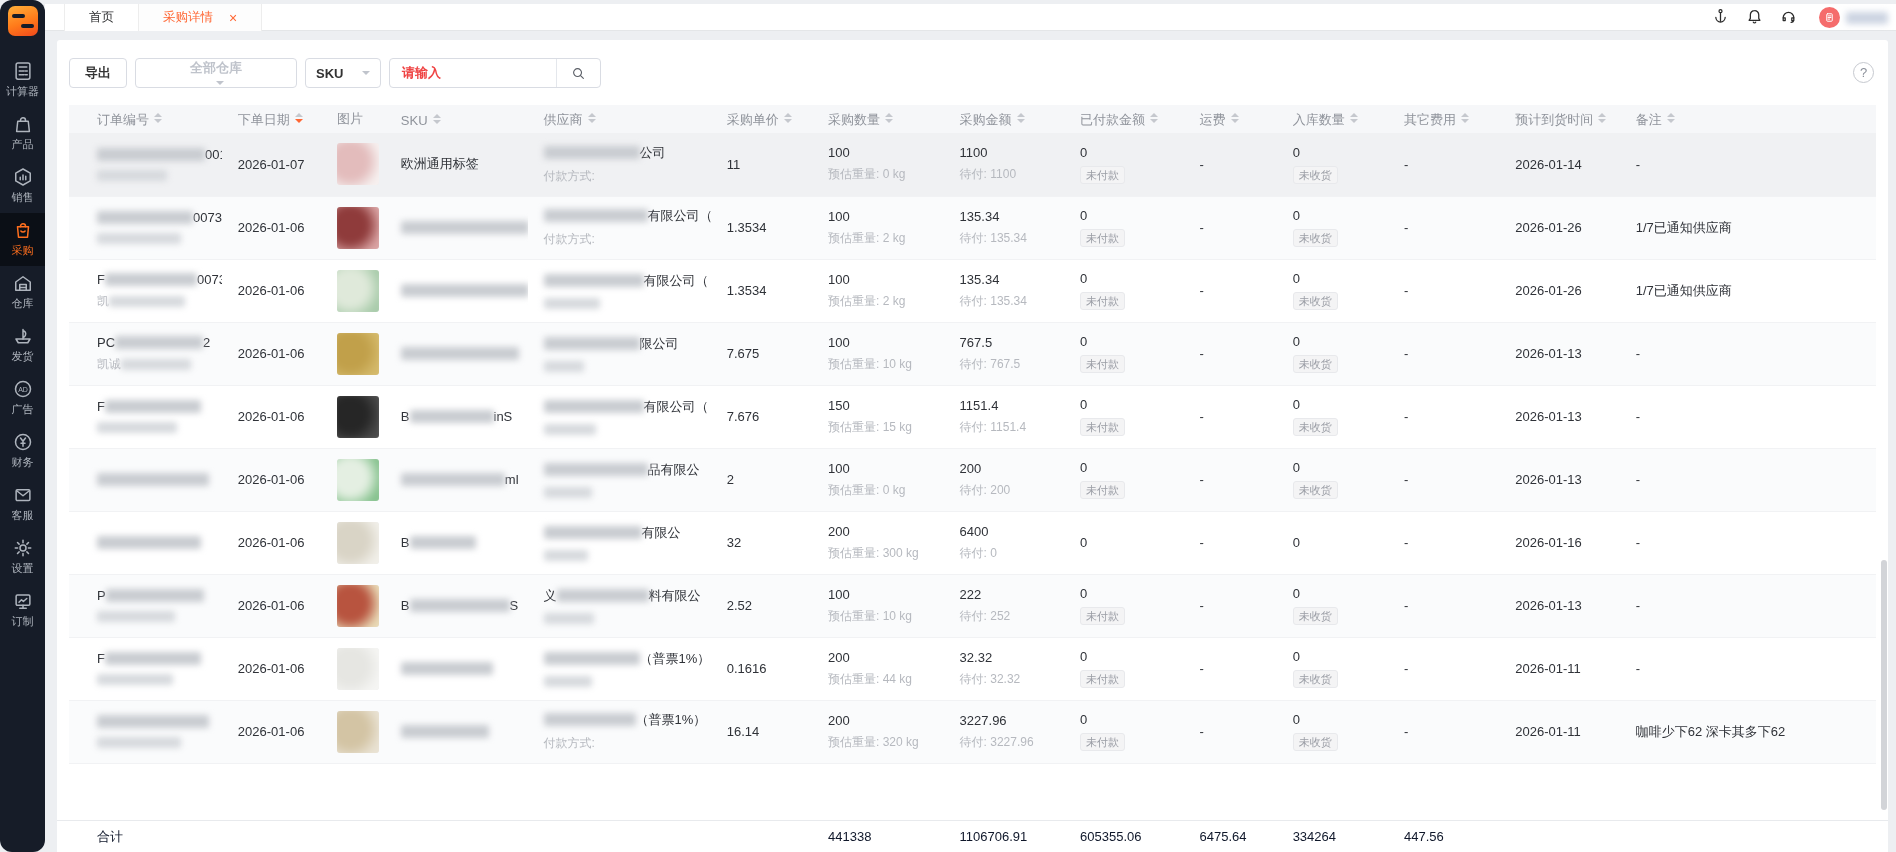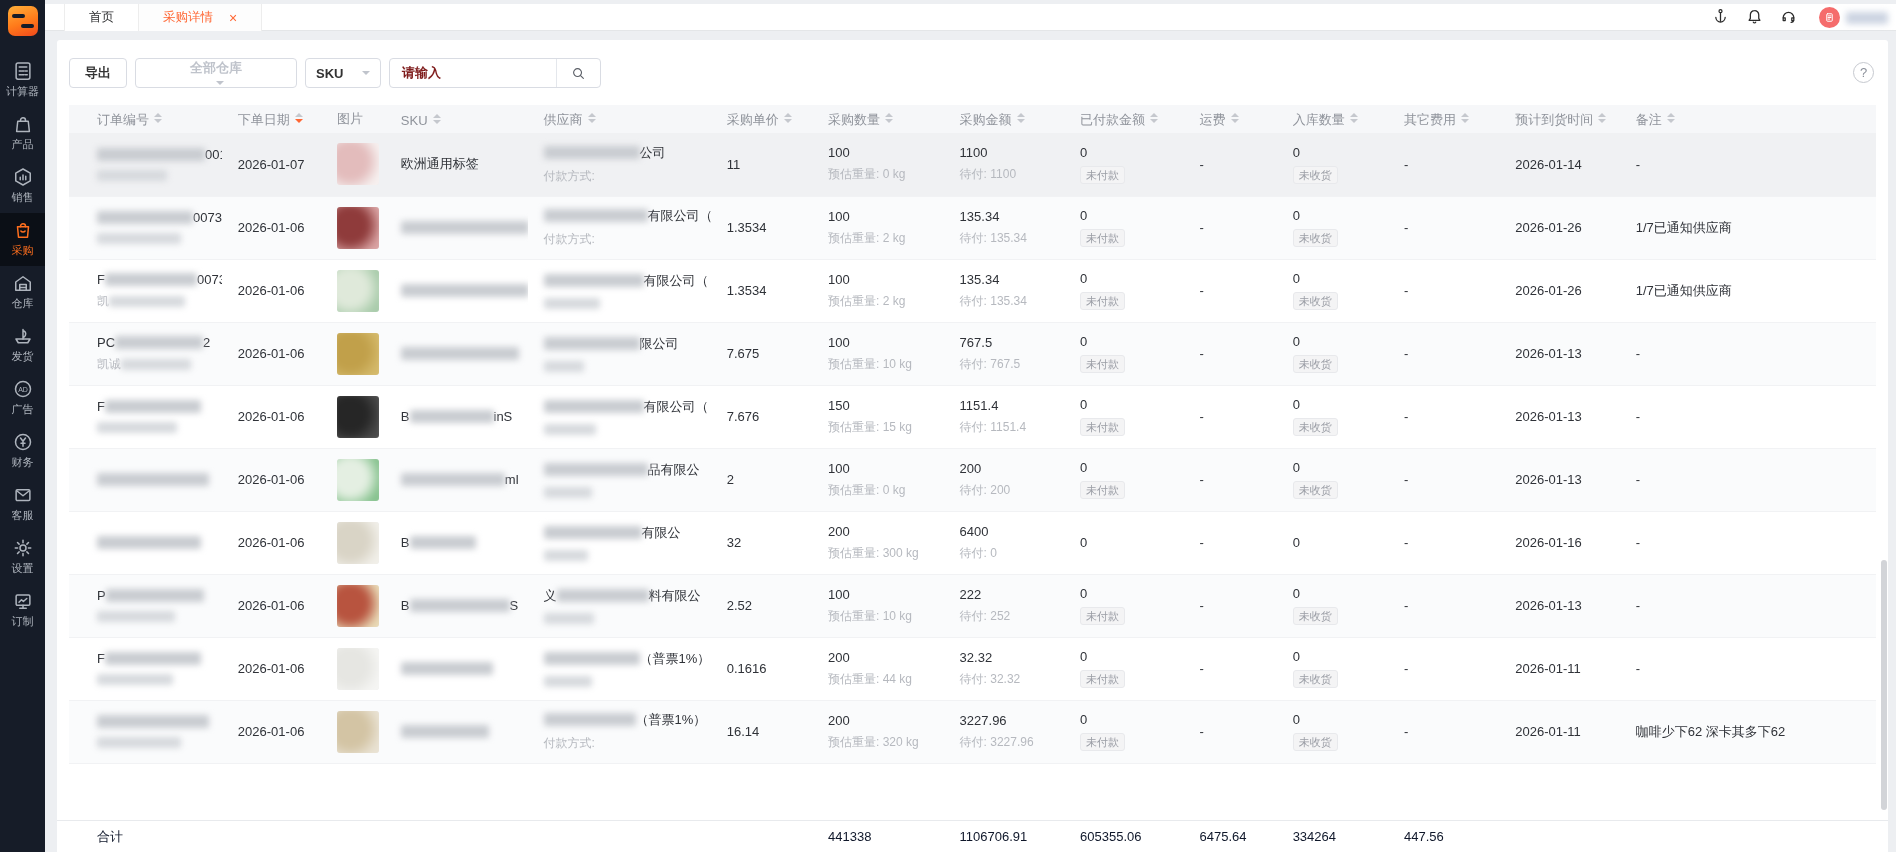--- a/index.html
+++ b/index.html
@@ -3,21 +3,21 @@
 <meta charset="utf-8">
 <style>
   * { box-sizing: border-box; }
   html,body { margin:0; padding:0; }
   body {
     width:1896px; height:852px; overflow:hidden;
     font-family:"Liberation Sans","DejaVu Sans",sans-serif;
     background:#edeff2; color:#2f3238; font-size:13px;
   }
   
-  .sidebar { position:absolute; left:0; top:0; bottom:0; width:45px; background:#161c28; z-index:5; }
+  .sidebar { position:absolute; left:0; top:0; bottom:0; width:45px; background:#161c28; z-index:5;border-radius:12px; }
   .logo { width:30px; height:30px; margin:6px auto 18px; border-radius:7px;
     background:linear-gradient(160deg,#ffb03a 0%,#ff7a1a 55%,#f0481c 100%); position:relative; }
   .logo:before, .logo:after { content:""; position:absolute; left:4px; right:4px; height:4px; background:#161c28; border-radius:2px; }
   .logo:before { top:8px; right:13px; }
   .logo:after { bottom:8px; left:13px; }
   .side-item { width:45px; padding:7px 0 8px; text-align:center; color:#aeb4bd; cursor:pointer; }
   .side-item .lbl { display:block; font-size:11px; margin-top:3px; letter-spacing:0; }
   .side-item svg { display:block; margin:0 auto; }
   .side-item.active { background:#0b0f16; color:#ff6f1e; }
   
@@ -40,21 +40,21 @@
   .sel { justify-content:space-between; padding:0 10px; cursor:pointer; }
   .sel .ph { color:#bfc3cb; }
   .sel .val { color:#333; }
   .chev { width:0; height:0; border:4px solid transparent; border-top-color:#c0c4cc; margin-top:4px; margin-left:8px; }
   .wsel { width:162px;flex-direction:column; }
   .datebox { width:290px; padding:0 12px; color:#3a3d42; }
   .datebox .sep { margin:0 26px; color:#555; }
   .datebox .dt { cursor:pointer; }
   .skusel { width:76px; }
   .searchgrp { width:212px; padding:0; }
-  .searchgrp .inp { flex:1; padding:0 12px; color:#7f1d1d; cursor:text; }
+  .searchgrp .inp { flex:1; padding:0 12px; color:#ef4444; cursor:text; }
   .searchgrp .mag { width:44px; height:28px; display:flex; align-items:center; justify-content:center; border-left:1px solid #e4e7ec; color:#5a5e66; cursor:pointer; }
   .help { position:absolute; right:14px; top:22px; width:21px; height:21px; border:1px solid #c6c9cf; border-radius:50%;
     color:#8a8f99; font-size:13px; display:flex; align-items:center; justify-content:center; cursor:pointer; }
   
   .twrap { margin:17px 12px 0 12px; }
   table { border-collapse:collapse; table-layout:fixed; width:100%; }
   th { height:28px; background:#f6f7f9; color:#8f939b; font-weight:500; font-size:13px; text-align:left;
     padding:0 4px 0 16px; white-space:nowrap; }
   th.first, td.first { padding-left:28px; }
   .sorts { display:inline-block; vertical-align:-3px; margin-left:5px; }

